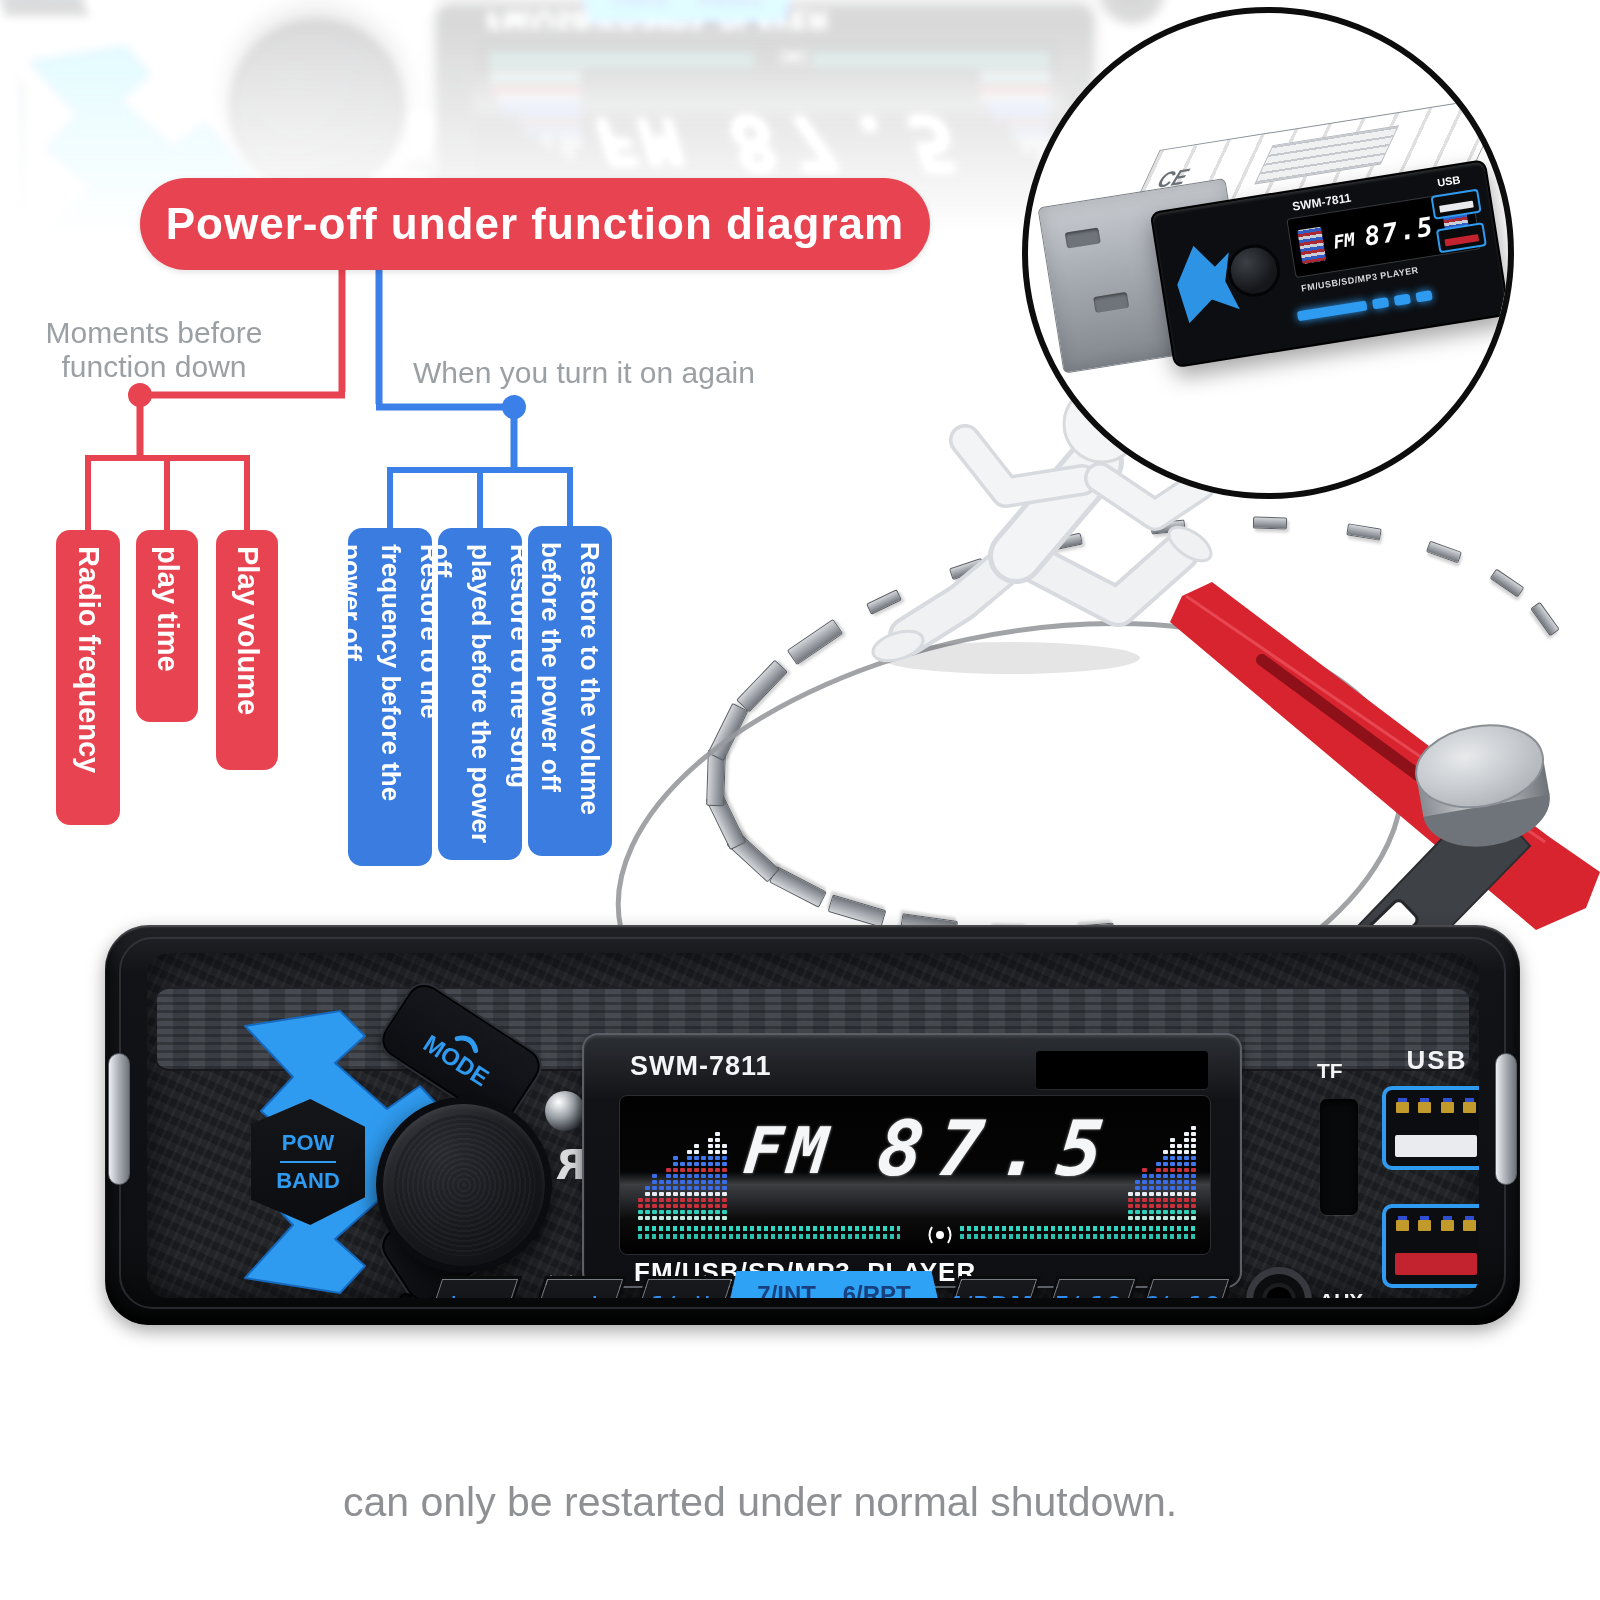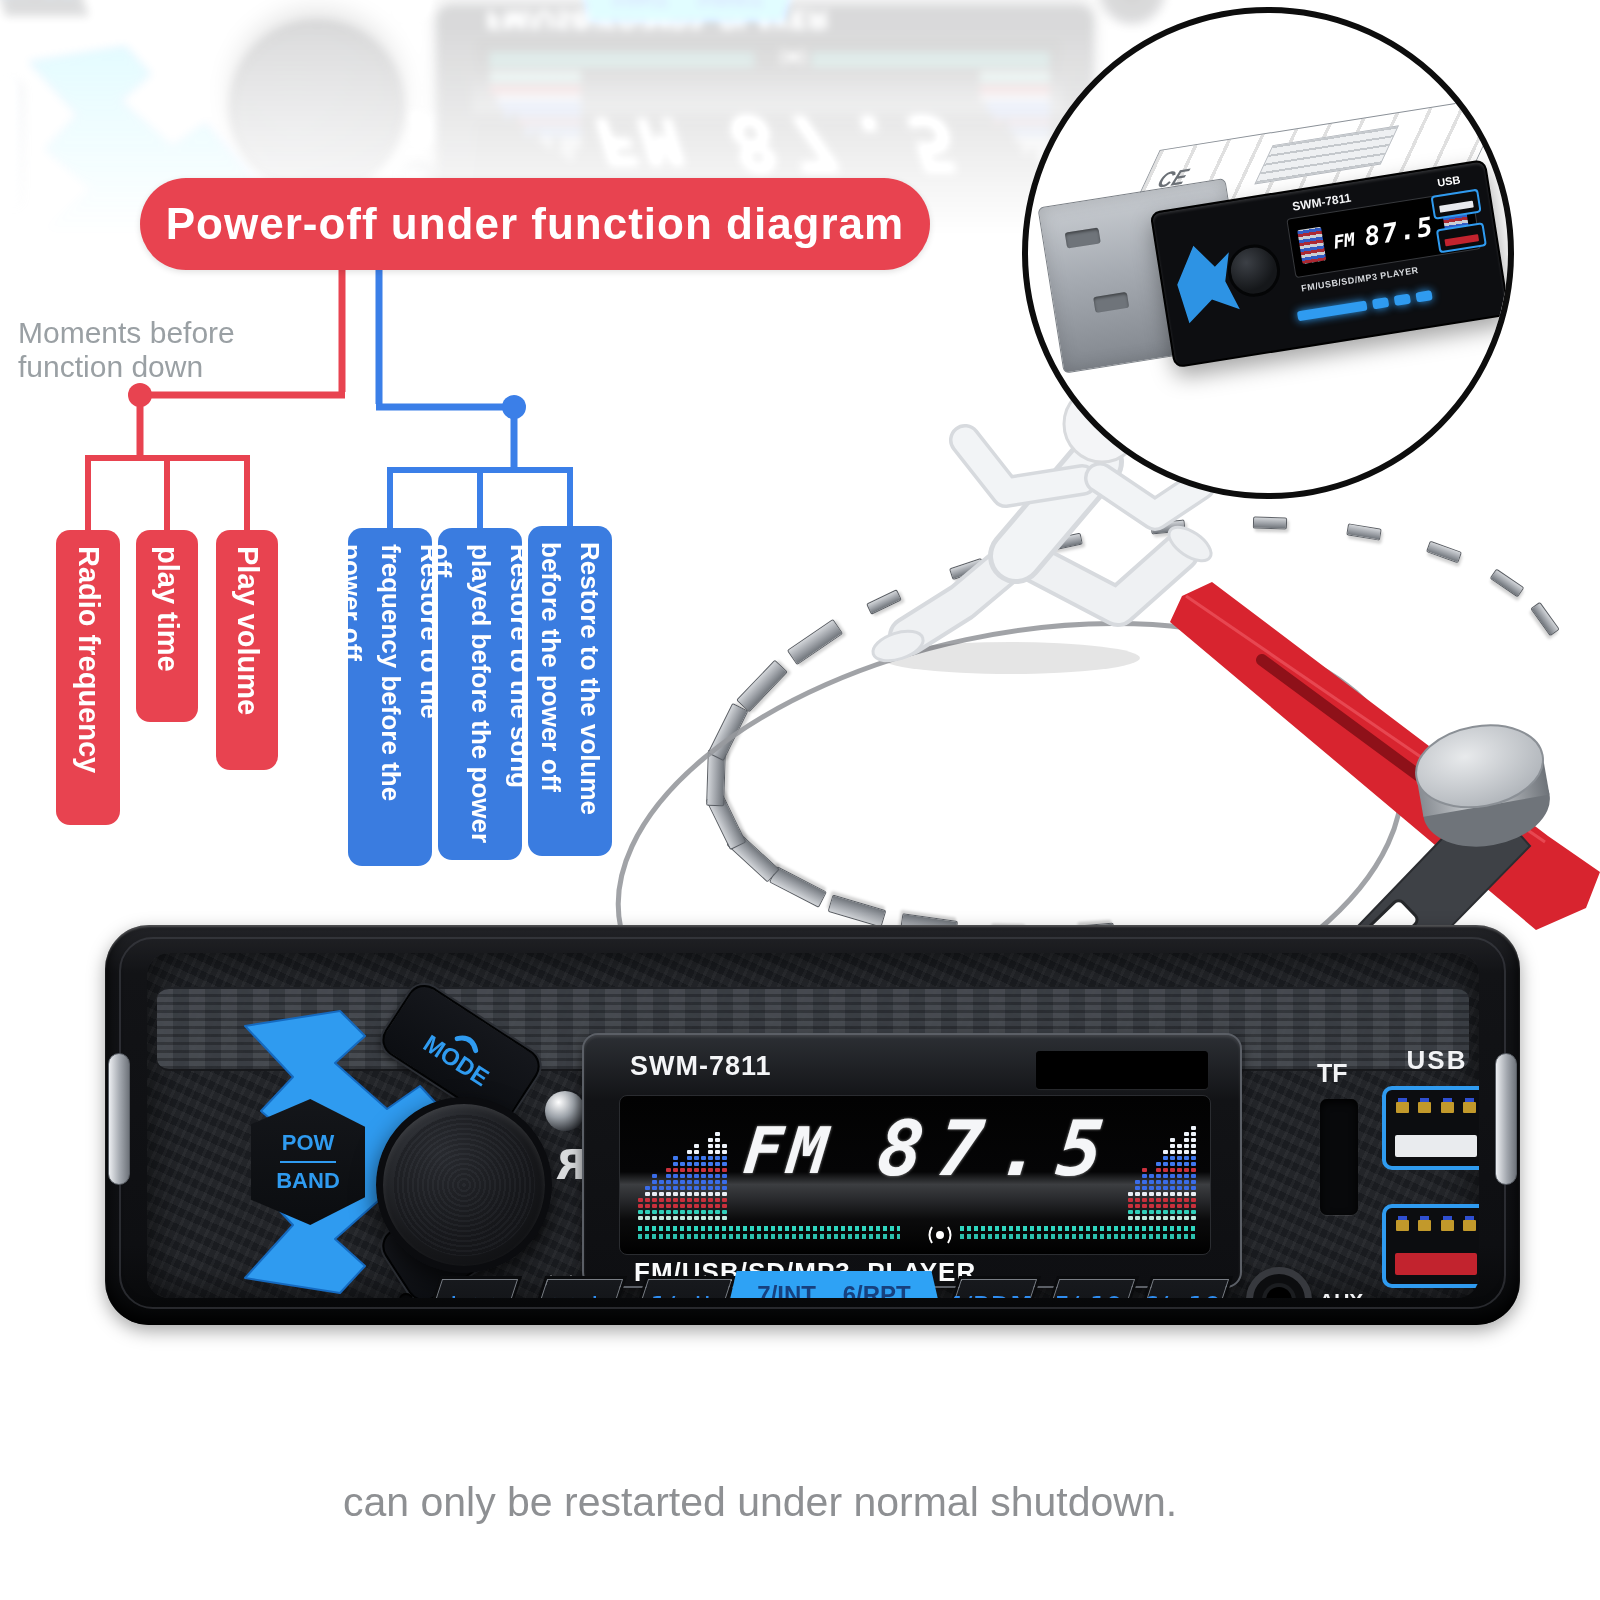--- a/index.html
+++ b/index.html
@@ -6,21 +6,21 @@
   #stage{position:relative;width:1600px;height:1600px;overflow:hidden;background:#fff;
          font-family:"Liberation Sans",sans-serif;}
   [data-name]{box-sizing:border-box;}
 
   
   .banner{position:absolute;left:140px;top:178px;width:790px;height:92px;background:#e84350;
           border-radius:46px;display:flex;align-items:center;justify-content:center;z-index:3;
           box-shadow:0 2px 6px rgba(0,0,0,.12);}
   .banner span{color:#fff;font-size:44px;font-weight:bold;letter-spacing:1px;}
   #flow-svg{position:absolute;left:0;top:0;z-index:2;}
-  .flow-label{position:absolute;color:#9aa0a4;font-size:30px;line-height:34px;text-align:left;z-index:2;}
+  .flow-label{position:absolute;color:#9aa0a4;font-size:30px;line-height:34px;text-align:center;z-index:2;}
   .flow-label.left{left:18px;top:316px;width:272px;}
   .flow-label.right{left:392px;top:356px;width:384px;}
   .vbox{position:absolute;border-radius:14px;color:#fff;z-index:3;display:flex;align-items:flex-start;justify-content:center;padding:16px 6px;}
   .vbox span{writing-mode:vertical-rl;font-weight:600;}
   .vbox.red{background:#e84350;}
   .vbox.red span{font-size:29px;}
   .vbox.blue{background:#3a7ce0;}
   .vbox.blue span{font-size:26px;line-height:39px;}
   #rb1{left:56px;top:530px;width:64px;height:295px;}
   #rb2{left:136px;top:530px;width:62px;height:192px;}
@@ -141,21 +141,21 @@
       clip-path:polygon(2% 100%,8% 0,92% 0,98% 100%,77% 100%,72% 76%,28% 76%,23% 100%);
       display:flex;justify-content:space-around;align-items:flex-start;padding:10px 26px 0 26px;z-index:2;}
   .blue-block span{color:#17407e;font-weight:bold;font-size:24px;}
 
   
   .aux-jack{position:absolute;left:1099px;top:314px;width:66px;height:66px;border-radius:50%;
       background:#0c0d0f;border:7px solid #37393e;box-shadow:0 3px 6px rgba(0,0,0,.6);}
   .aux-jack::after{content:"";position:absolute;left:50%;top:50%;width:26px;height:26px;margin:-13px 0 0 -13px;border-radius:50%;
       background:#000;box-shadow:0 0 0 4px #1b1d20;}
   .aux-label{position:absolute;left:1172px;top:336px;color:#f2f3f5;font-weight:bold;font-size:21px;}
-  .tf-label{position:absolute;left:1170px;top:106px;color:#f2f3f5;font-weight:bold;font-size:25px;}
+  .tf-label{position:absolute;left:1170px;top:106px;color:#f2f3f5;font-weight:bold;font-size:21px;}
   .tf-slot{position:absolute;left:1173px;top:146px;width:38px;height:116px;border-radius:7px;background:#08090b;
       box-shadow:inset 0 3px 8px #000, 0 1px 1px rgba(255,255,255,.10);}
   .usb-label{position:absolute;left:1238px;top:92px;width:104px;text-align:center;color:#f2f3f5;font-weight:bold;font-size:26px;letter-spacing:2px;}
   .usb-port{position:absolute;left:1235px;width:108px;height:84px;border:4px solid #2f9bf0;border-radius:10px;background:#0c0d10;}
   .usb-port .pins{position:absolute;left:10px;right:10px;top:12px;display:flex;justify-content:space-between;}
   .usb-port .pins i{display:block;width:13px;height:11px;background:#c2992b;border-radius:1px;box-shadow:0 -6px 0 -2px #2f4fd0;}
   .usb-port .tongue{position:absolute;left:9px;right:9px;bottom:9px;height:22px;border-radius:2px;}
   #usb1{top:133px;} #usb1 .tongue{background:#e9ebee;}
   #usb2{top:251px;} #usb2 .tongue{background:#c2232e;}
   .batt{position:absolute;left:1237px;top:344px;}
@@ -266,20 +266,21 @@
   </svg>
 
   <div class="banner" data-name="title-banner">
     <span data-name="title-text">Power-off under function diagram</span>
   </div>
 
   <div class="flow-label left" data-name="label-before-shutdown">
     <div>Moments before</div>
     <div>function down</div>
   </div>
+  <div class="flow-label right" data-name="label-turn-on-again">When you turn it on again</div>
 
   <div class="vbox red" id="rb1" data-name="red-box-radio-frequency">
       <span>Radio frequency</span>
     </div>
   <div class="vbox red" id="rb2" data-name="red-box-play-time">
       <span>play time</span>
     </div>
   <div class="vbox red" id="rb3" data-name="red-box-play-volume">
       <span>Play volume</span>
     </div>

